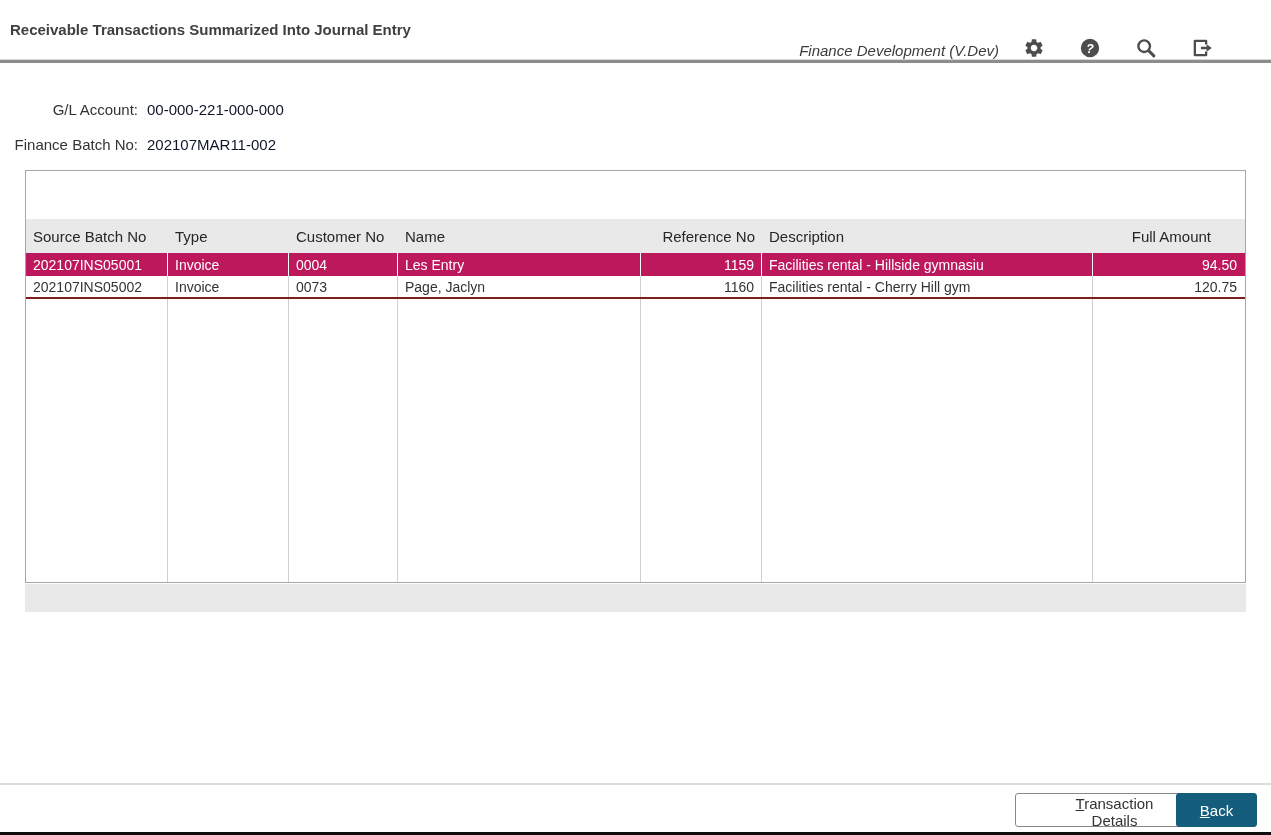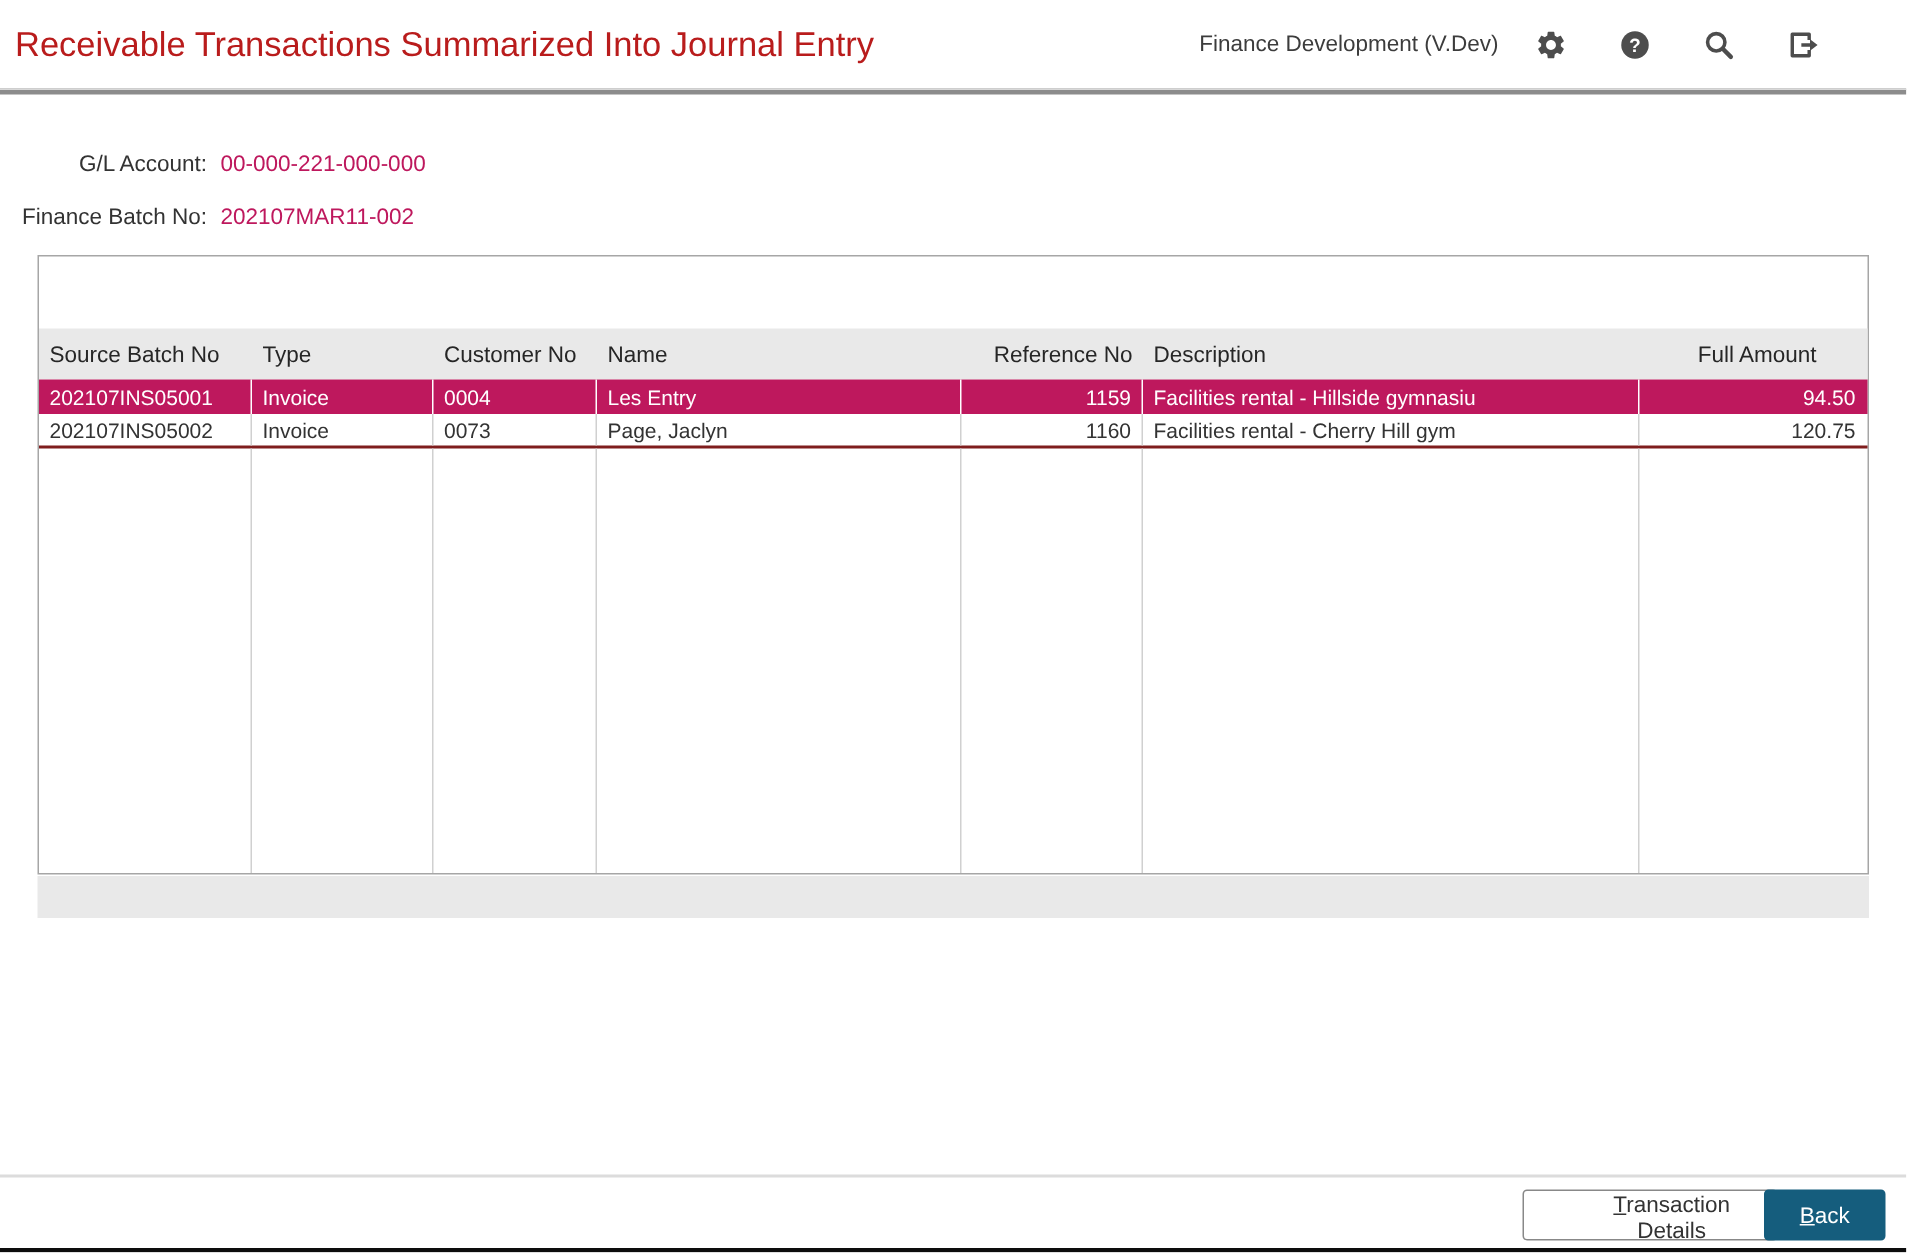--- a/index.html
+++ b/index.html
@@ -5,32 +5,32 @@
   html,body{margin:0;padding:0;background:#ffffff;}
   body{font-family:"Liberation Sans",sans-serif;-webkit-font-smoothing:antialiased;}
   .screen{position:relative;width:1271px;height:835px;background:#fff;overflow:hidden;}
 
   
   .corner-mark{position:absolute;top:0;left:0;width:26px;height:4px;background:#1c1c1c;}
   .bottom-edge{position:absolute;left:0;right:0;bottom:0;height:3px;background:#0d0d0d;}
 
   
   .header{position:absolute;top:0;left:0;right:0;height:59px;background:#fff;}
-  .page-title{position:absolute;left:10px;top:0;margin:0;line-height:59px;font-size:23px;font-weight:400;color:#b91c1c;white-space:nowrap;}
-  .header-right{position:absolute;right:58px;top:0;height:59px;display:flex;align-items:center;}
+  .page-title{position:absolute;left:10px;top:0;margin:0;line-height:59px;font-size:15px;font-weight:700;color:#404040;white-space:nowrap;}
+  .header-right{position:absolute;right:58px;top:0;height:59px;display:flex;align-items:flex-end;font-style:italic;}
   .env-label{font-size:15px;color:#3c3c3c;margin-right:24px;white-space:nowrap;}
   .icon-group{display:flex;align-items:center;gap:34px;}
   .hicon{width:22px;height:22px;color:#4d4d4d;cursor:pointer;display:block;}
   .hicon svg{display:block;width:22px;height:22px;}
   .title-divider{position:absolute;top:59px;left:0;right:0;height:4px;background:#8c8c8c;border-top:1px solid #d8d8d8;box-sizing:border-box;}
 
   
   .field-row{position:absolute;left:5px;display:flex;align-items:baseline;font-size:15px;}
   .flabel{width:133px;text-align:right;color:#333;white-space:nowrap;}
-  .fvalue{margin-left:9px;color:#be185d;white-space:nowrap;}
+  .fvalue{margin-left:9px;color:#0f172a;white-space:nowrap;}
 
   
   .grid{position:absolute;left:25px;top:170px;width:1221px;height:413px;border:1px solid #a6a6a6;box-sizing:border-box;display:flex;flex-direction:column;background:#fff;}
   .ghead{display:flex;height:34px;background:#e9e9e9;flex:none;align-items:center;margin-top:48px;}
   .hcell{font-size:15px;color:#262626;padding:0 7px;box-sizing:border-box;white-space:nowrap;overflow:hidden;cursor:pointer;}
   .grow{display:flex;height:23px;flex:none;border-bottom:2px solid #7f1d1d;box-sizing:border-box;cursor:pointer;}
   .grow.selected{background:#be185d;border-bottom:none;}
   .gcell{font-size:14px;color:#333;padding:0 7px;box-sizing:border-box;border-right:1px solid #d0d0d0;height:100%;display:flex;align-items:center;white-space:nowrap;overflow:hidden;}
   .gcell.last{border-right:none;}
   .grow.selected .gcell{color:#fff;border-right-color:#fff;}

